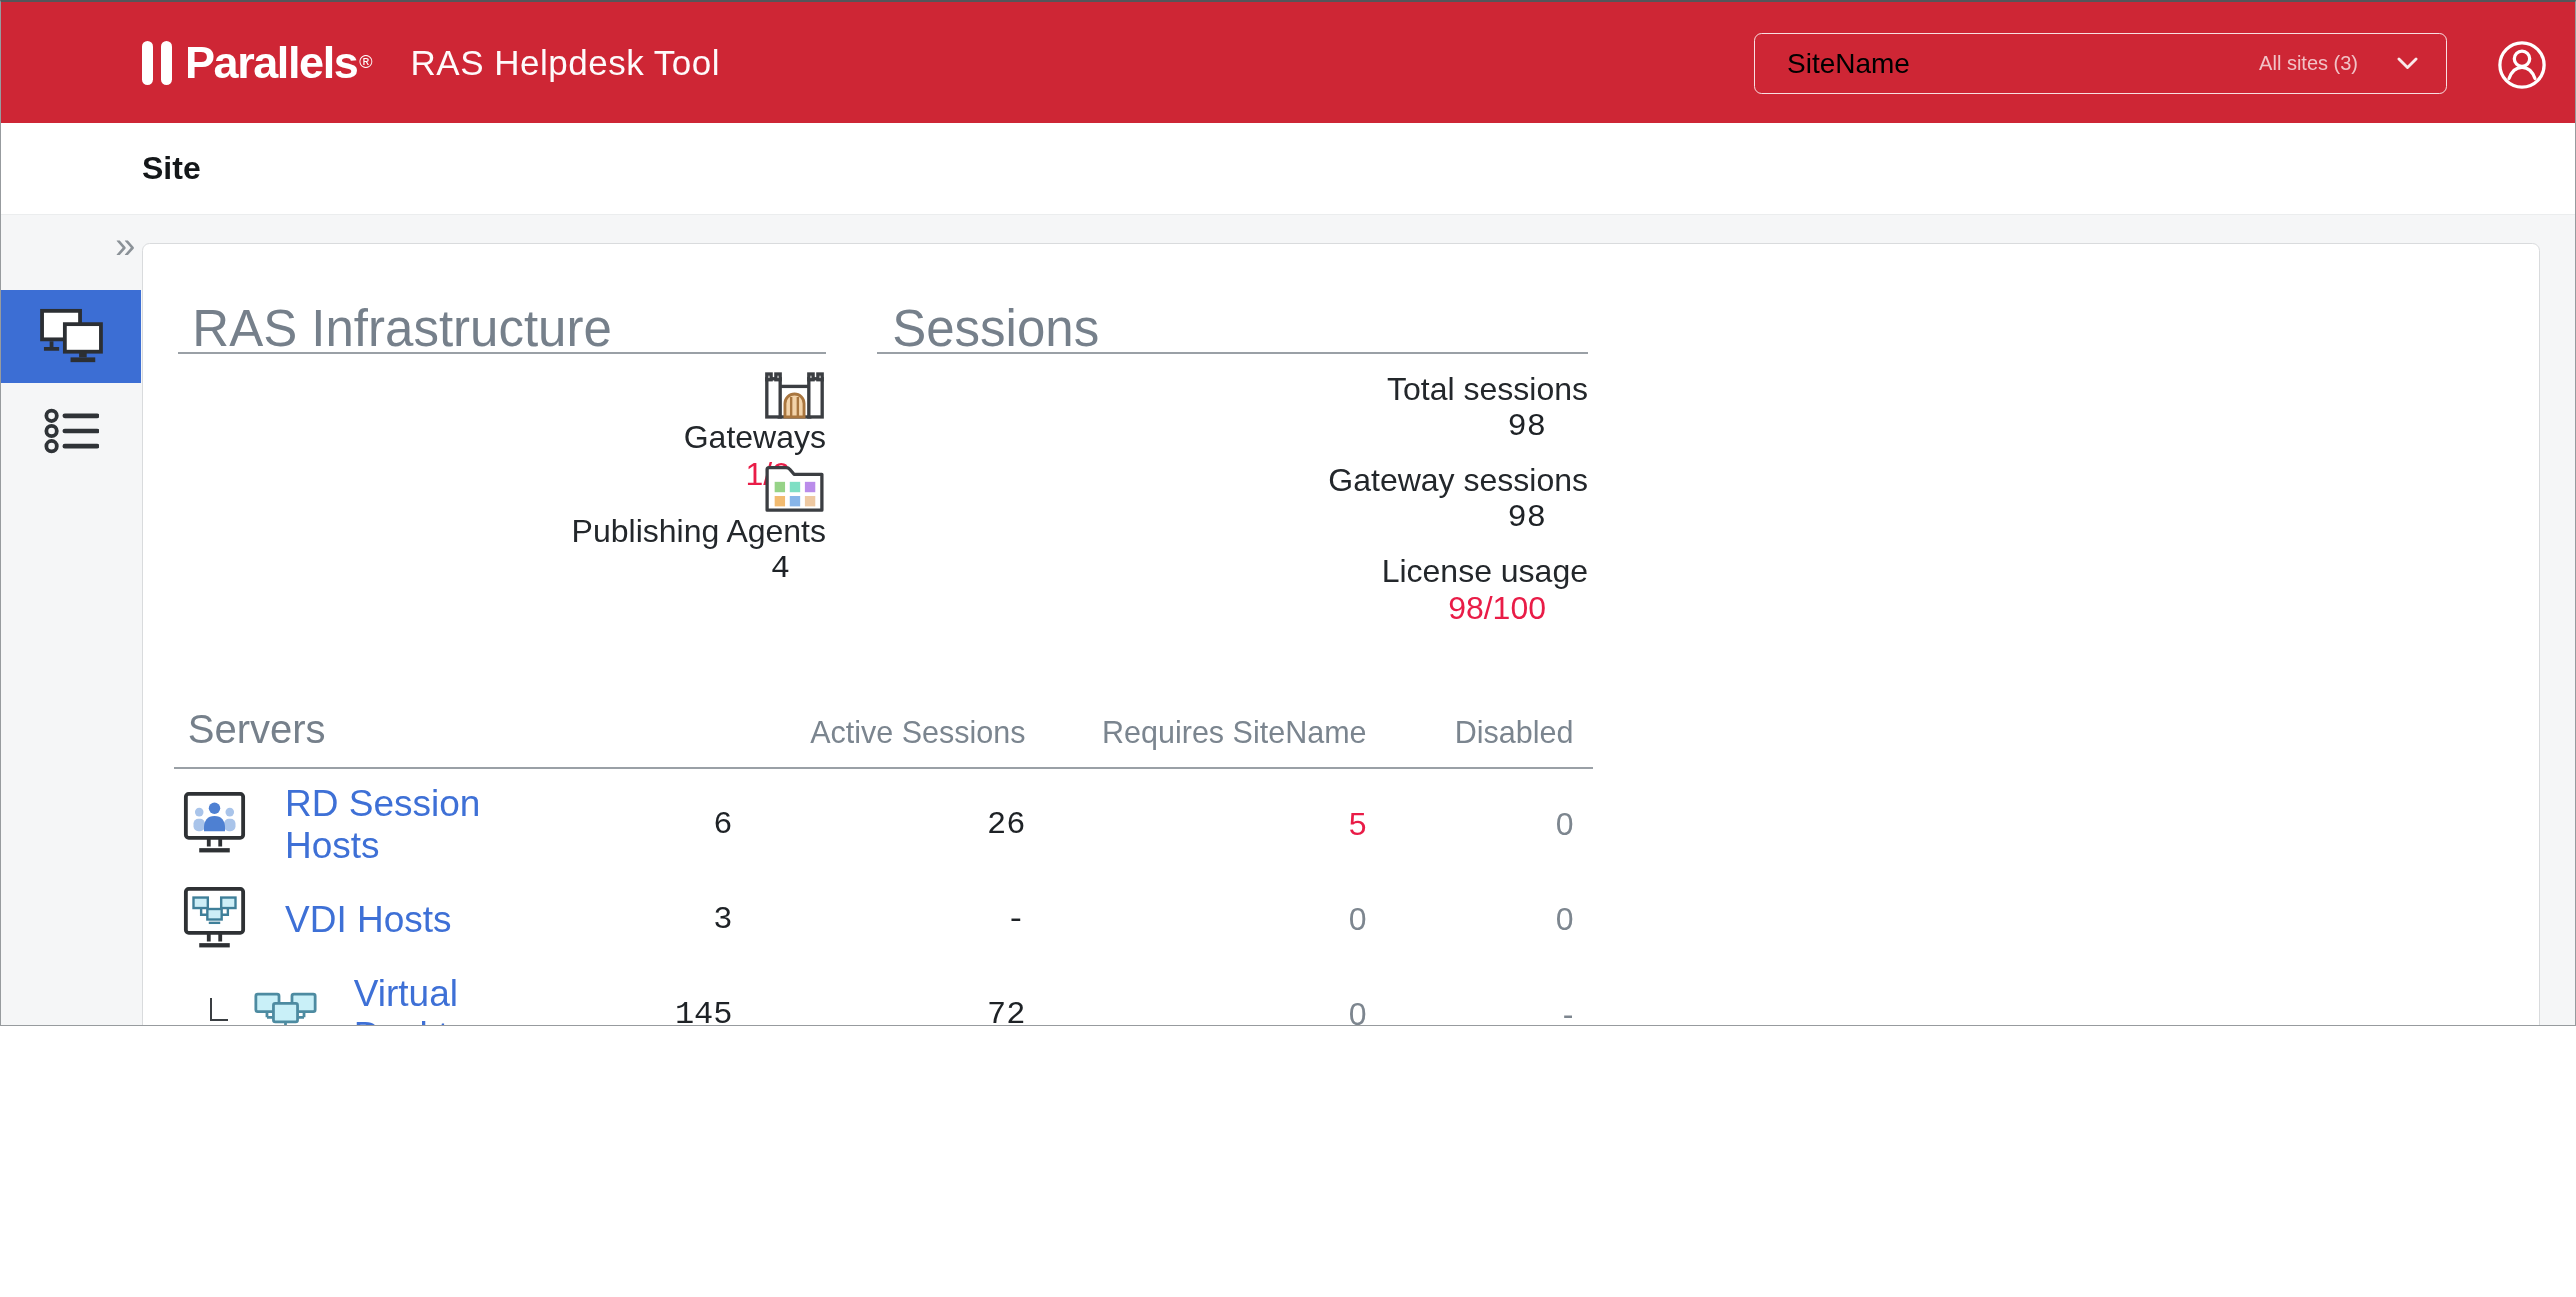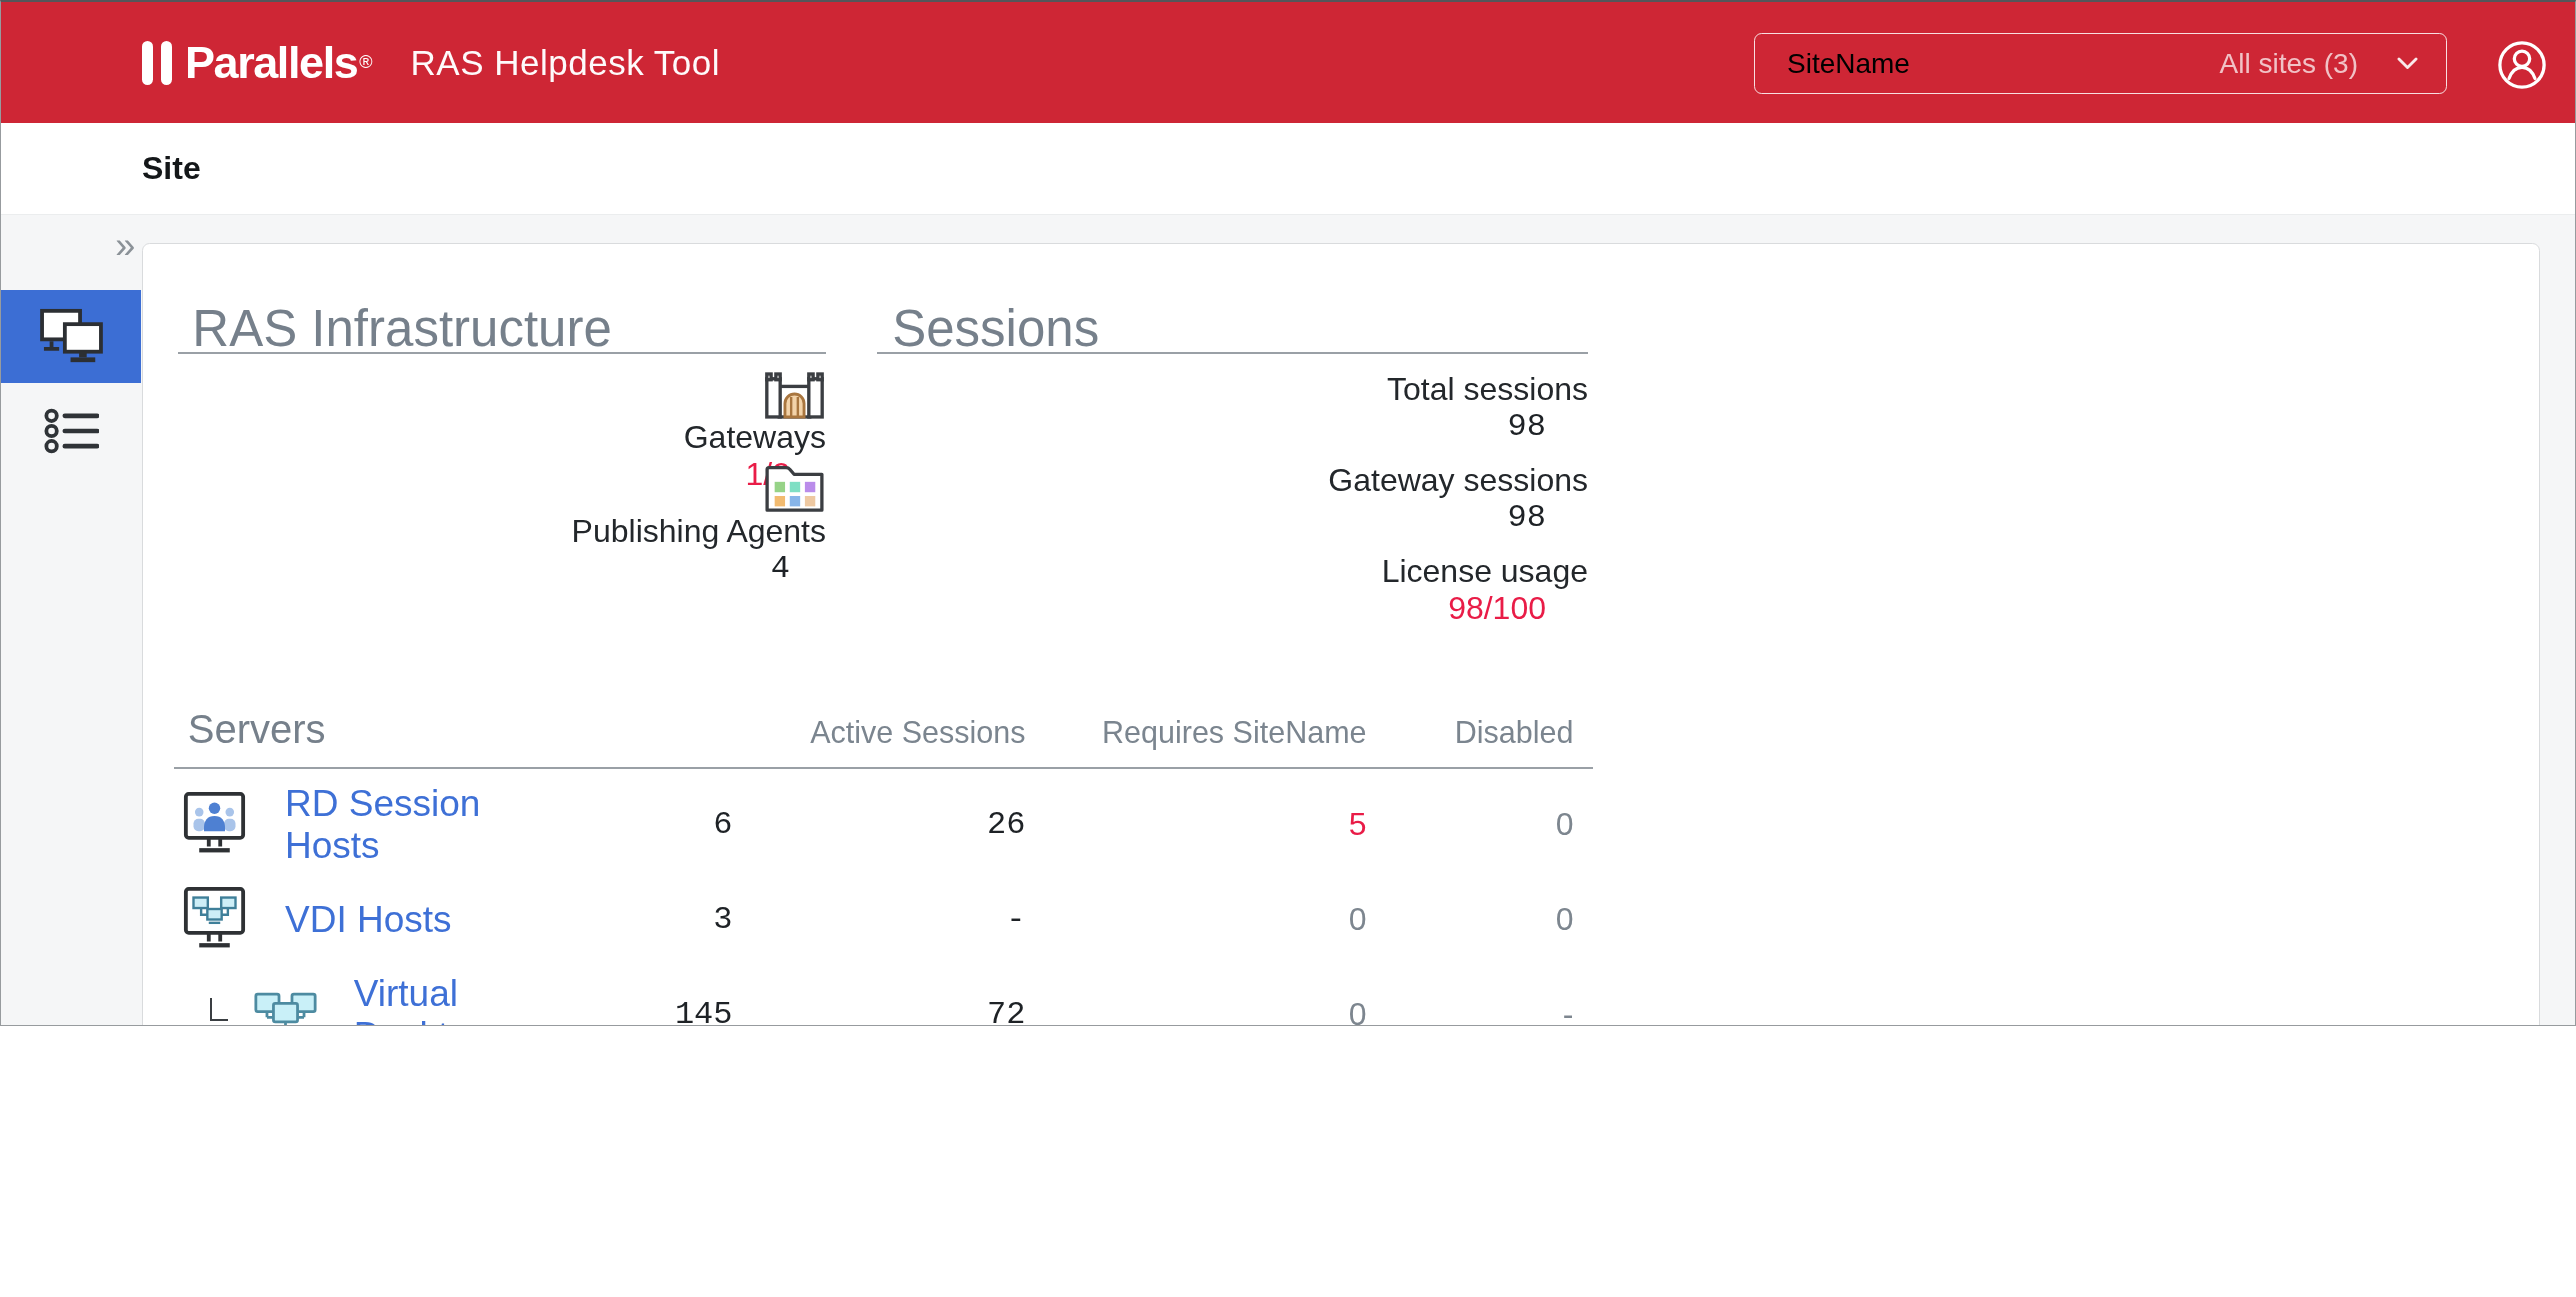--- a/index.html
+++ b/index.html
@@ -17,21 +17,21 @@
   .logo{display:flex; align-items:center; margin-left:141px;}
   .logo-bars{display:flex; gap:8.6px; margin-right:13.3px;}
   .logo-bars i{display:block; width:10.5px; height:44px; background:#fff; border-radius:5.7px;}
   .logo-word{font-size:45px; font-weight:bold; letter-spacing:-1.4px;}
   .logo-reg{font-size:18px; vertical-align:super; margin-left:1.9px;}
   .app-title{margin-left:38px; font-size:35px; font-weight:normal; letter-spacing:0.5px; opacity:.98;}
   .site-select{position:absolute; top:31px; right:128px; width:693px; height:61px; border:1.9px solid rgba(255,255,255,.85);
        border-radius:7.6px; display:flex; align-items:center; padding:0 27px 0 32px; cursor:pointer;}
   .site-select .site-name{font-size:28px; color:#000000;}
   .site-select .spacer{flex:1;}
-  .site-select .site-value{font-size:28px; color:rgba(255,255,255,.72);}
+  .site-select .site-value{font-size:20px; color:rgba(255,255,255,.72);}
   .site-select svg{margin-left:38px;}
   .avatar{position:absolute; top:38px; right:28px; width:50px; height:50px; cursor:pointer;}
 
   
   .tabbar{height:92px; background:#fff; border-bottom:1.9px solid #ebedee; display:flex; align-items:center;}
   .tab-site{margin-left:141px; font-size:32px; font-weight:bold; color:#141719; cursor:pointer;}
 
   
   .main{position:relative; height:1079px; background:var(--page-bg);}
   .sidebar{position:absolute; left:0; top:0; width:140px; height:100%;}

